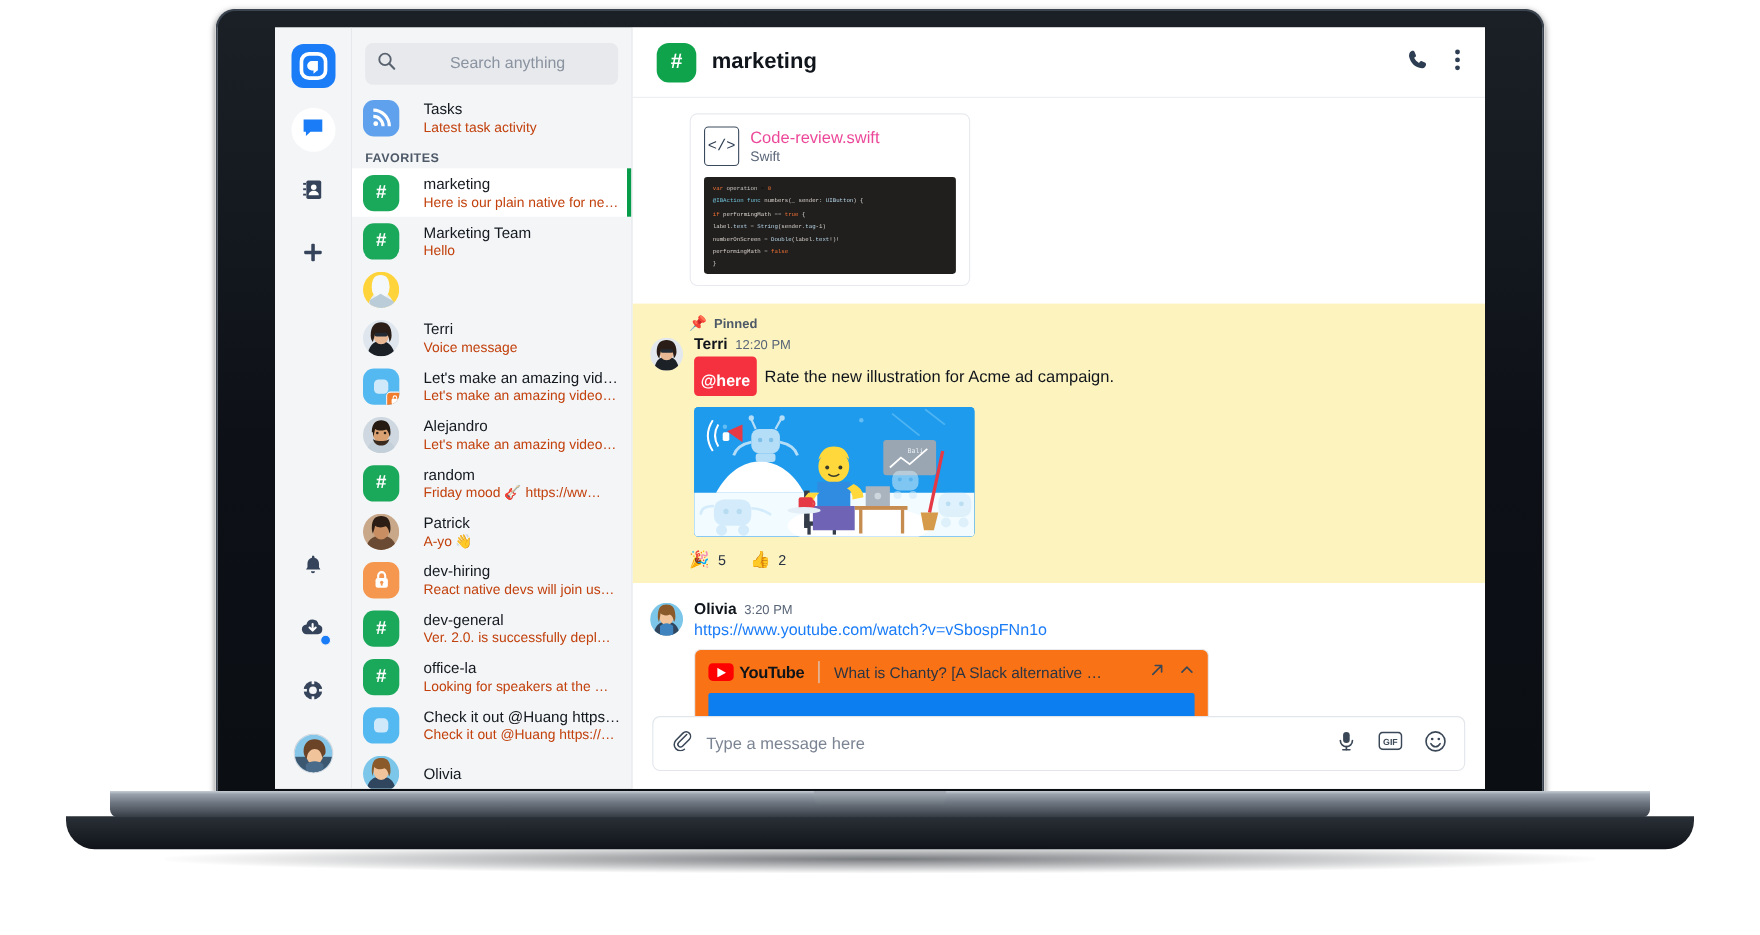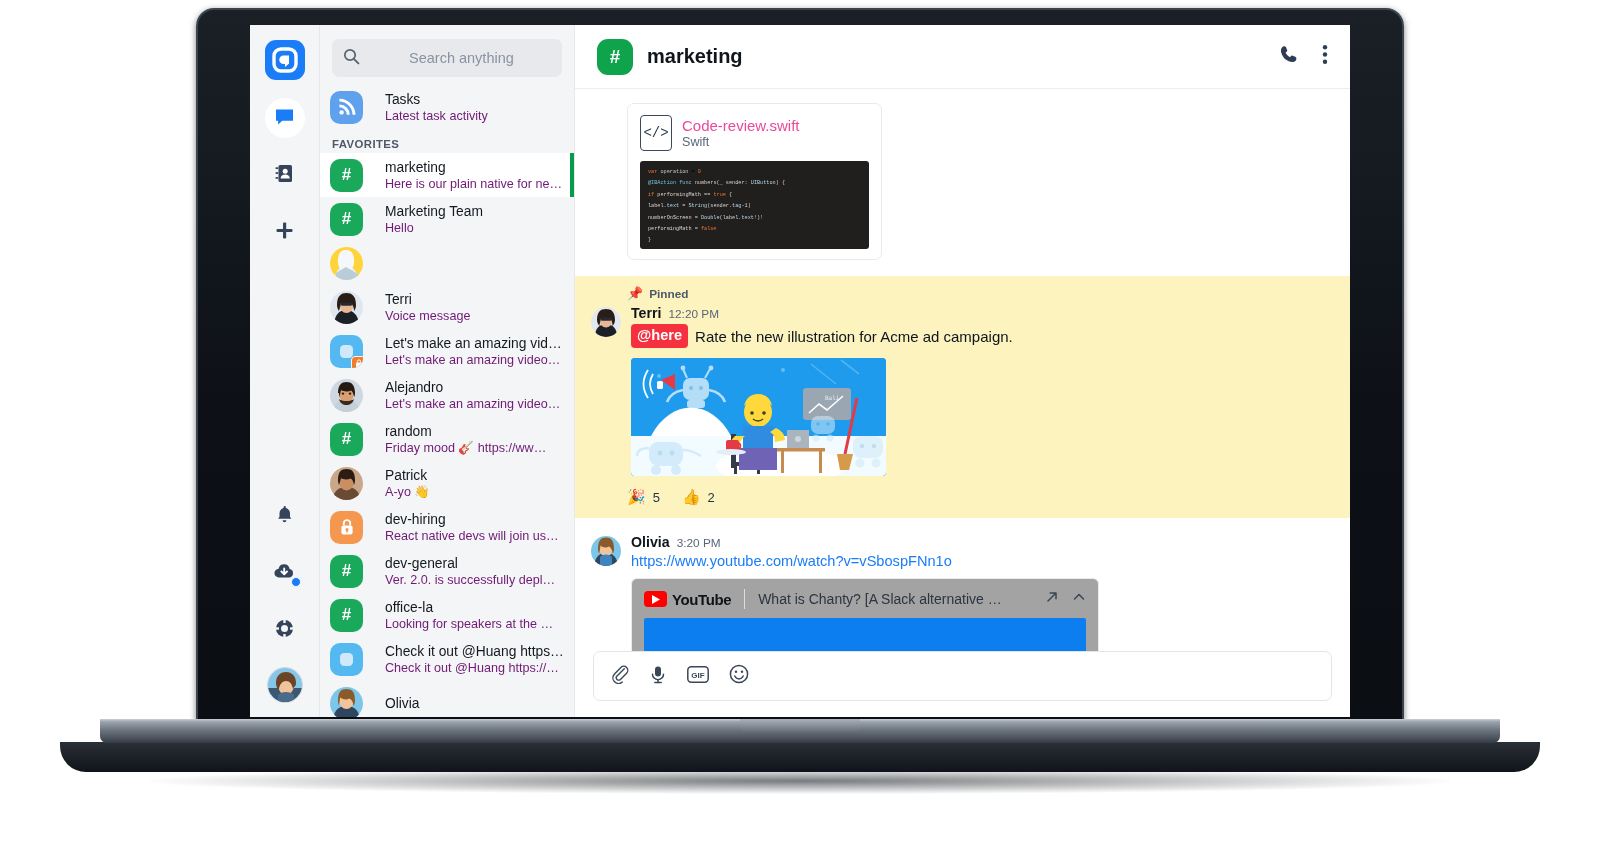--- a/index.html
+++ b/index.html
@@ -135,21 +135,21 @@
     width: 33px; height: 33px; border-radius: 50%; flex:0 0 33px;
     overflow:hidden; position:relative;
   }
   .row-texts { margin-left: 22px; min-width:0; flex:1; }
   .row-title {
     font-size: 13.8px; color:#14191f; font-weight: 400;
     white-space:nowrap; overflow:hidden; text-overflow:ellipsis;
     line-height: 17px;
   }
   .row-sub {
-    font-size: 12.6px; color:#701a75;
+    font-size: 12.6px; color:#c2410c;
     white-space:nowrap; overflow:hidden; text-overflow:ellipsis;
     line-height: 16px;
   }
   .section-label {
     font-size: 11.4px; font-weight: 700; letter-spacing:.4px;
     color:#4e5968; padding: 9px 12px 3px 12px;
   }
   .lock-badge {
     position:absolute; right:-3px; bottom:-3px;
     width:15px; height:15px; border-radius:4px; background:#f07c2c;
@@ -206,38 +206,38 @@
   .pin-label .pin-emoji { margin-right: 6px; font-size: 13px; }
   .msg-row { display:flex; margin-left: 16px; margin-top: 4px; }
   .msg-avatar { width: 30px; height:30px; border-radius:50%; flex:0 0 30px; overflow:hidden; margin-top: 2px;}
   .msg-body { margin-left: 10px; min-width:0; }
   .msg-meta { display:flex; align-items:baseline; }
   .msg-author { font-size: 14.2px; font-weight:700; color:#10151c; }
   .msg-time { font-size: 11.8px; color:#5a6678; margin-left: 7px; }
   .msg-text { font-size: 15px; color:#10151c; margin-top: 3px; display:flex; align-items:center; flex-wrap:wrap; line-height: 21px;}
   .mention {
     background:#f5313f; color:#fff; border-radius:4px;
-    padding: 1px 6px 2px 6px; font-size: 14.6px; font-weight:700;
+    padding: 13px 6px 2px 6px; font-size: 14.6px; font-weight:700;
     margin-right: 7px;
   }
   .illus {
     margin-top: 10px; width: 255px; height: 118px; border-radius: 4px;
     overflow:hidden; position:relative; background:#1e9bed;
   }
   .reactions { display:flex; align-items:center; margin: 12px 0 0 52px; }
   .reaction { display:flex; align-items:center; margin-right: 22px; font-size: 13px; color:#283242; }
   .reaction .remoji { font-size: 15px; margin-right: 7px; }
 
   
   .plain-msg { padding-top: 12px; }
   .link-text { font-size: 14.6px; color:#1a7cf7; margin-top: 3px; }
 
   .yt-card {
     margin-top: 9px; width: 468px;
-    border:1px solid #e7eaee; border-radius:6px; background:#a3a3a3;
+    border:1px solid #e7eaee; border-radius:6px; background:#f97316;
     overflow:hidden;
   }
   .yt-head { display:flex; align-items:center; padding: 10px 12px 9px 12px; }
   .yt-logo { display:flex; align-items:center; }
   .yt-play {
     width: 23px; height:16px; background:#ff0000; border-radius:4px;
     display:flex; align-items:center; justify-content:center; margin-right:5px;
   }
   .yt-word { font-size:15px; font-weight:700; color:#0f1419; letter-spacing:-.4px; }
   .yt-div { width:1px; height:20px; background:#d8dde3; margin: 0 13px; }
@@ -752,20 +752,21 @@
           </div>
         </div>
 
         <div id="composer-wrap">
           <div id="composer">
             <span>
               <svg width="19" height="19" viewBox="0 0 19 19">
                 <path d="M14.3 5.2 L7 12.5a2.4 2.4 0 0 0 3.4 3.4l6.2-6.2a4 4 0 0 0-5.7-5.7L4.3 10.7a5.6 5.6 0 0 0 7.9 7.9" fill="none" stroke="#3a4757" stroke-width="1.4" stroke-linecap="round" stroke-linejoin="round" transform="translate(0,-1.5)"></path>
               </svg>
             </span>
+            <input id="composer-input" type="text" value="" placeholder="Type a message here" style="">
             <span class="comp-icon">
               <span>
                 <svg width="18" height="19" viewBox="0 0 18 19">
                   <rect x="6" y="1.5" width="6" height="10" rx="3" fill="#3a4757"></rect>
                   <path d="M3.5 9.2a5.5 5.5 0 0 0 11 0" fill="none" stroke="#3a4757" stroke-width="1.5" stroke-linecap="round"></path>
                   <line x1="9" y1="14.7" x2="9" y2="17.6" stroke="#3a4757" stroke-width="1.5" stroke-linecap="round"></line>
                   <line x1="5.8" y1="17.6" x2="12.2" y2="17.6" stroke="#3a4757" stroke-width="1.5" stroke-linecap="round"></line>
                 </svg>
               </span>
             </span>

